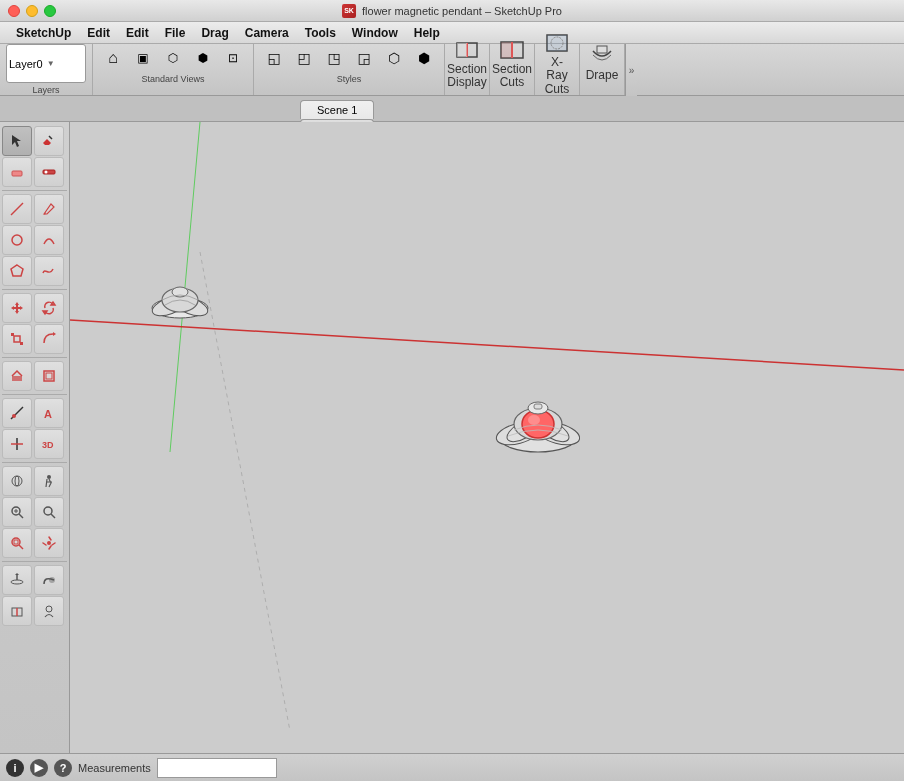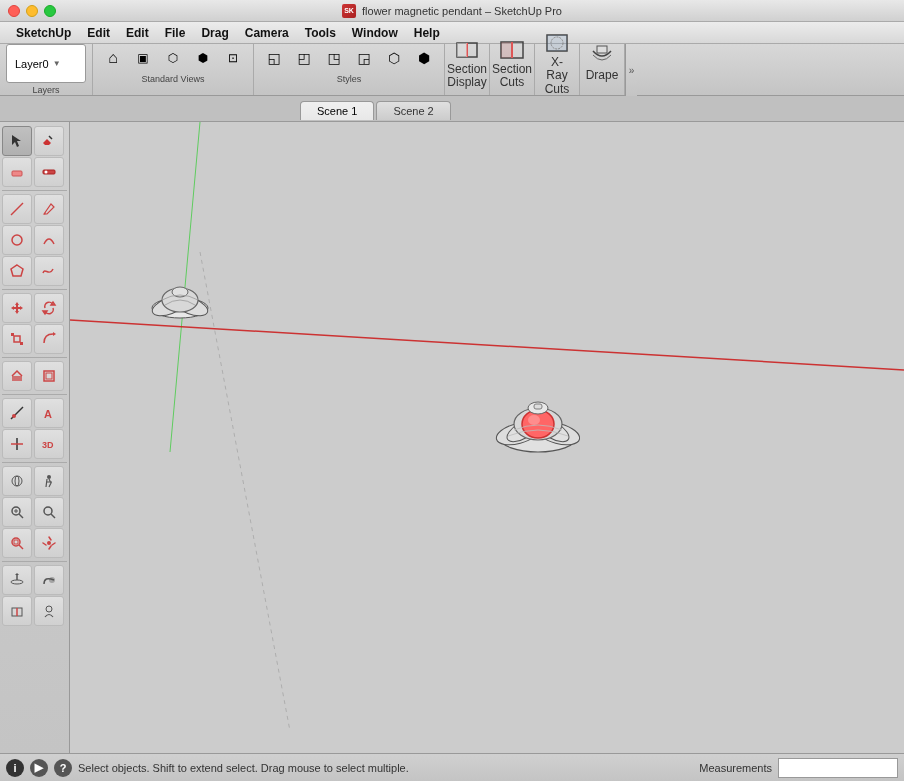--- a/index.html
+++ b/index.html
@@ -81,21 +81,21 @@
     .toolbar-icons-row {
       display: flex;
       gap: 2px;
     }
     .layer-dropdown {
       display: flex;
       align-items: center;
       background: white;
       border: 1px solid #999;
       border-radius: 3px;
-      padding: 2px 8px;
+      padding: 2px 2px;
       font-size: 11px;
       min-width: 80px;
       cursor: pointer;
       height: 40px;
     }
     .dropdown-arrow { margin-left: 4px; font-size: 8px; color: #666; }
 
     
     .section-icon {
       width: 32px; height: 38px;
@@ -116,25 +116,26 @@
     .section-icon-label {
       font-size: 12px;
       color: #333;
       text-align: center;
       line-height: 1.1;
     }
 
     
     #tabs {
       display: flex;
-      align-items: center;
+      align-items: flex-start;
       padding: 4px 8px 0 300px;
       background: #c0c0c0;
       height: 26px;
       border-bottom: 1px solid #999;
+      flex-direction: column;
     }
     .tab {
       padding: 3px 16px;
       font-size: 11px;
       cursor: pointer;
       border: 1px solid #999;
       border-bottom: none;
       border-radius: 4px 4px 0 0;
       background: linear-gradient(to bottom, #e0e0e0, #cccccc);
       color: #333;
@@ -651,16 +652,15 @@
         <path d="M-24 6 Q0 -4 24 6" fill="none" stroke="#bbb" stroke-width="0.8"></path>
       </g>
     </svg>
   </div>
 </div>
 
 <div id="statusbar">
   <div class="status-icon status-icon-i">i</div>
   <div class="status-icon status-icon-arrow">▶</div>
   <div class="status-icon status-icon-q">?</div>
-  <div class="status-text">Select objects. Shift to extend select. Drag mouse to select multiple.</div>
   <div class="measurements-label">Measurements</div>
   <input type="text" class="measurements-input" value="" style="">
 </div>
 
 </body></html>

